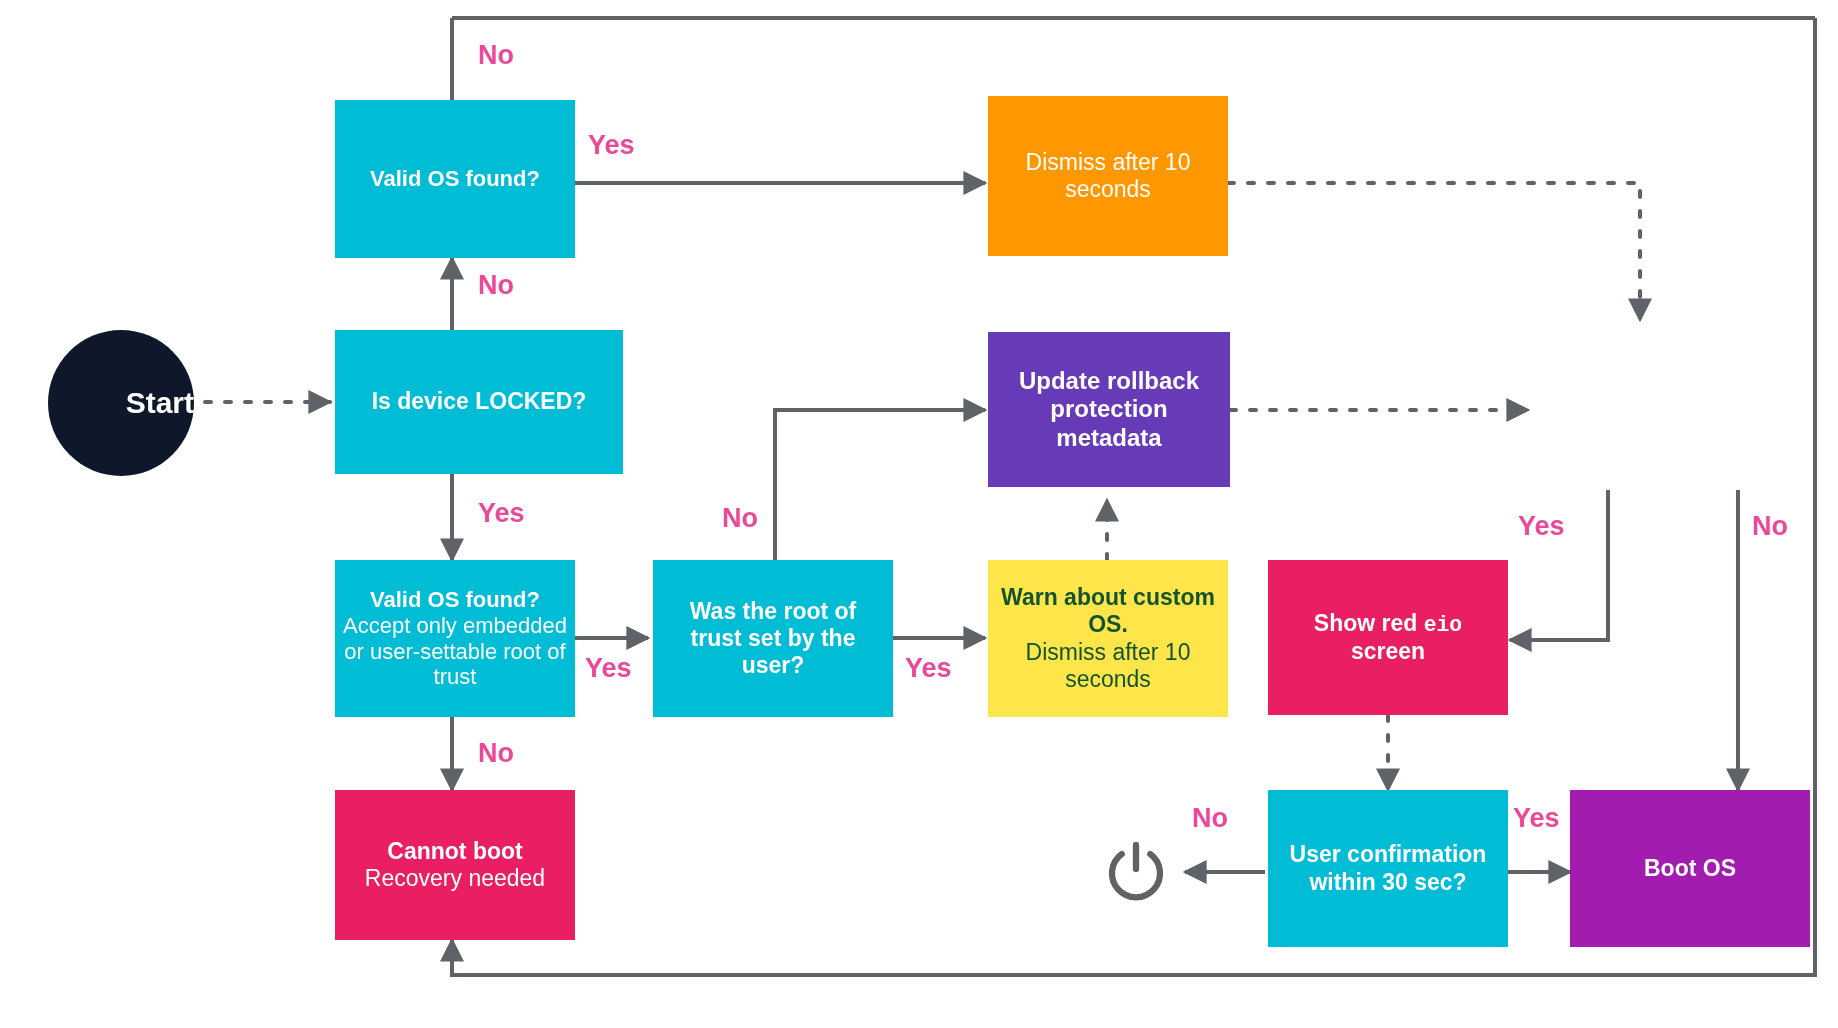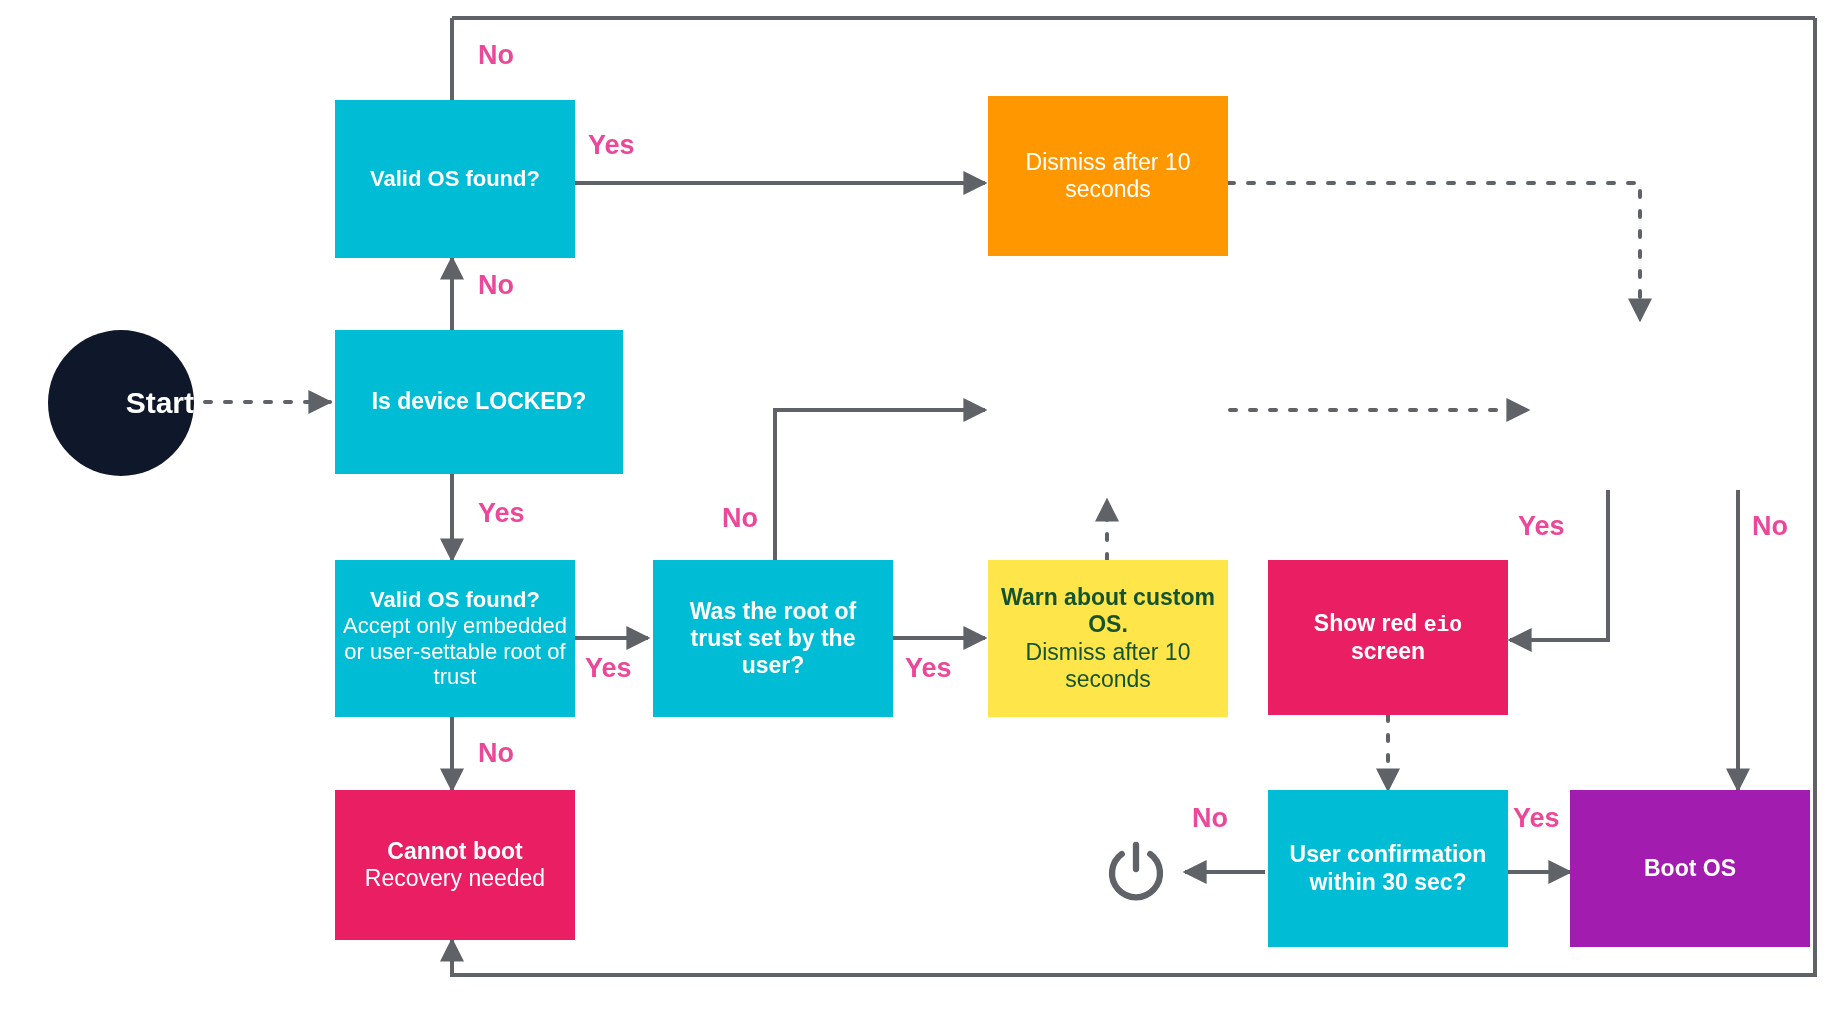--- a/index.html
+++ b/index.html
@@ -159,20 +159,23 @@
   </div>
 
   <div class="node n-cyan white-text" style="left:653px; top:560px; width:240px; height:157px; font-size:23px;">
     <span class="t-bold">Was the root of trust set by the user?</span>
   </div>
 
   <div class="node n-orange white-text" style="left:988px; top:96px; width:240px; height:160px; font-size:23px;">
     <span class="t-reg">Dismiss after 10 seconds</span>
   </div>
 
+  <div class="node n-purple white-text" style="left:988px; top:332px; width:242px; height:155px; font-size:24px;">
+    <span class="t-bold">Update rollback protection metadata</span>
+  </div>
 
   <div class="node n-yellow dark-text" style="left:988px; top:560px; width:240px; height:157px; font-size:23px;">
     <span class="t-bold">Warn about custom OS.</span>
     <span class="t-reg">Dismiss after 10 seconds</span>
   </div>
 
 
   <div class="node n-pink white-text" style="left:1268px; top:560px; width:240px; height:155px; font-size:23px;">
     <span class="t-bold"><span>Show red </span><span class="mono">eio</span><span> screen</span></span>
   </div>

